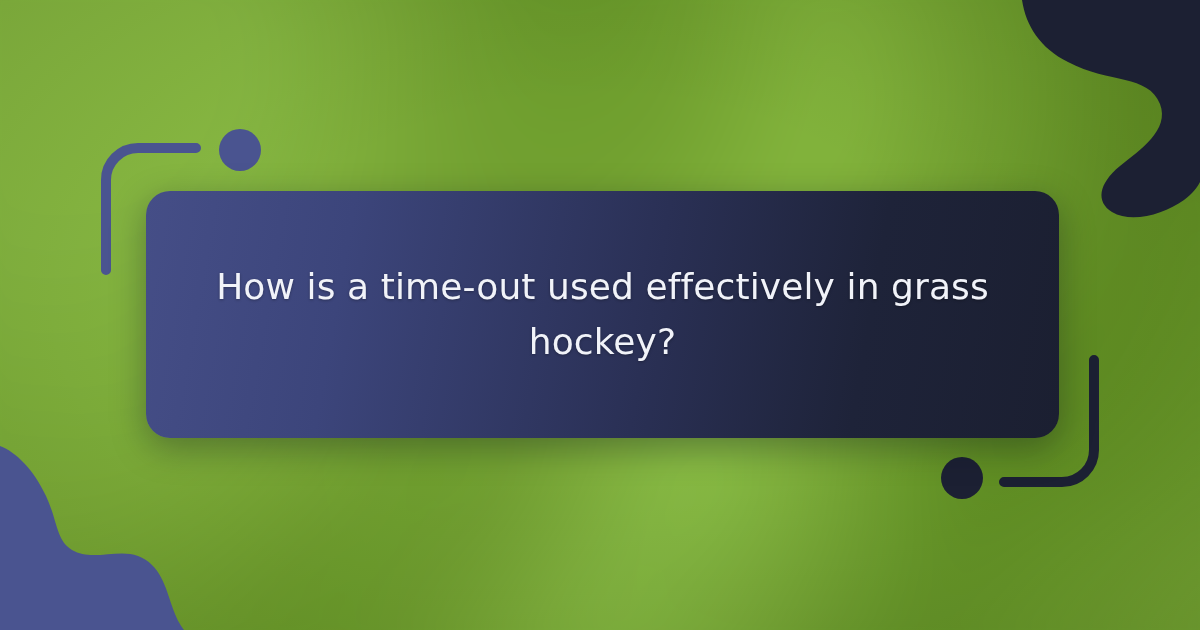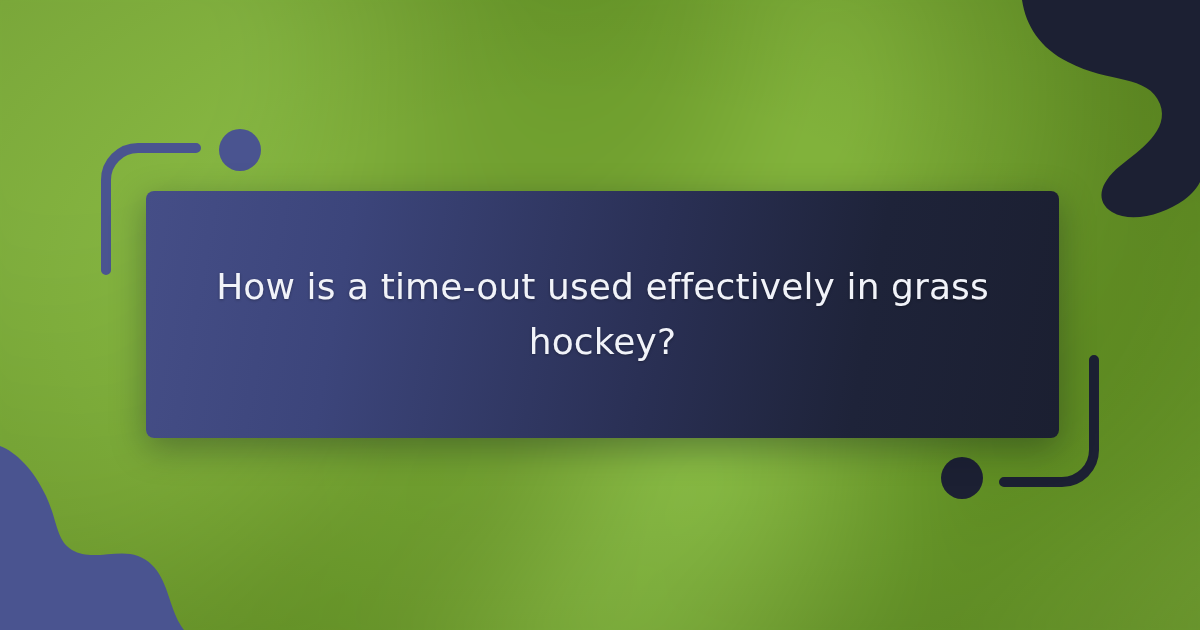--- a/index.html
+++ b/index.html
@@ -80,21 +80,21 @@
     height: 630px;
   }
 
   
   .card {
     position: absolute;
     left: 146px;
     top: 191px;
     width: 913px;
     height: 247px;
-    border-radius: 8px;
+    border-radius: 24px;
     background: linear-gradient(100deg, #454e87 0%, #3c457b 22%, #2a3055 55%, #1e2339 78%, #1b1f31 100%);
     box-shadow: 0 10px 34px rgba(10,14,28,.34);
     display: flex;
     align-items: center;
     justify-content: center;
     box-sizing: border-box;
     padding: 18px 62px;
   }
 
   .card-title {

